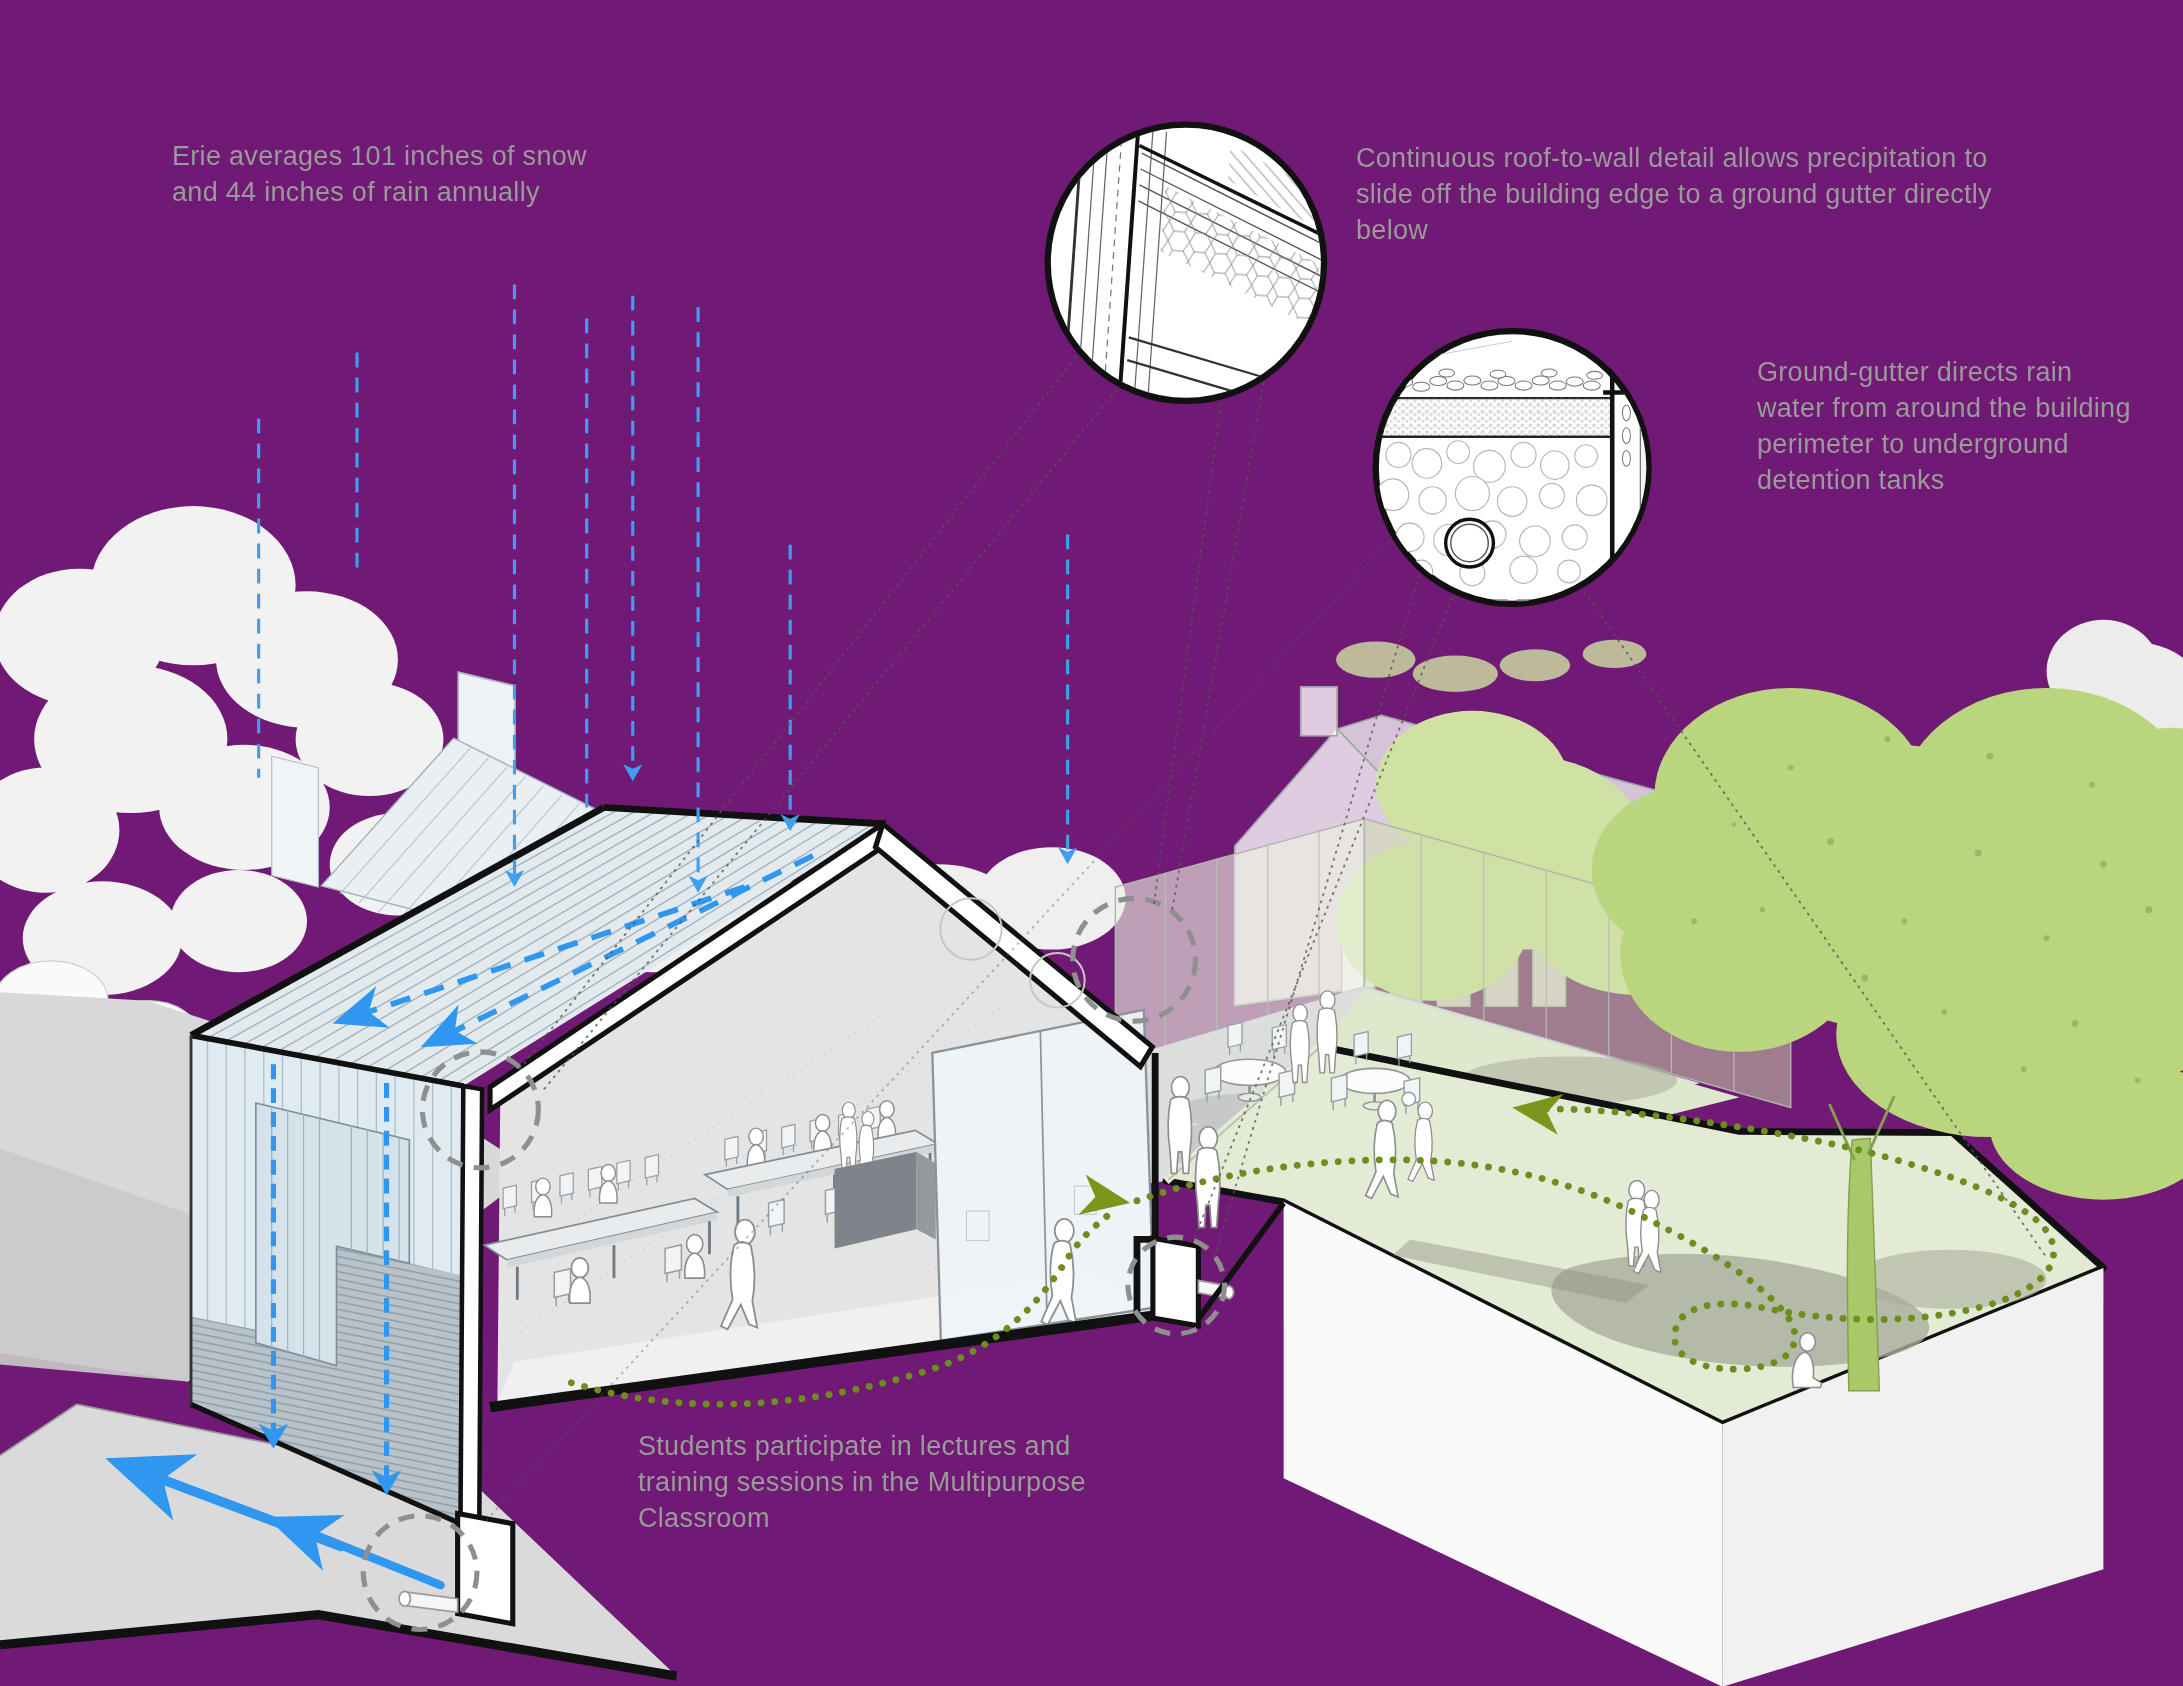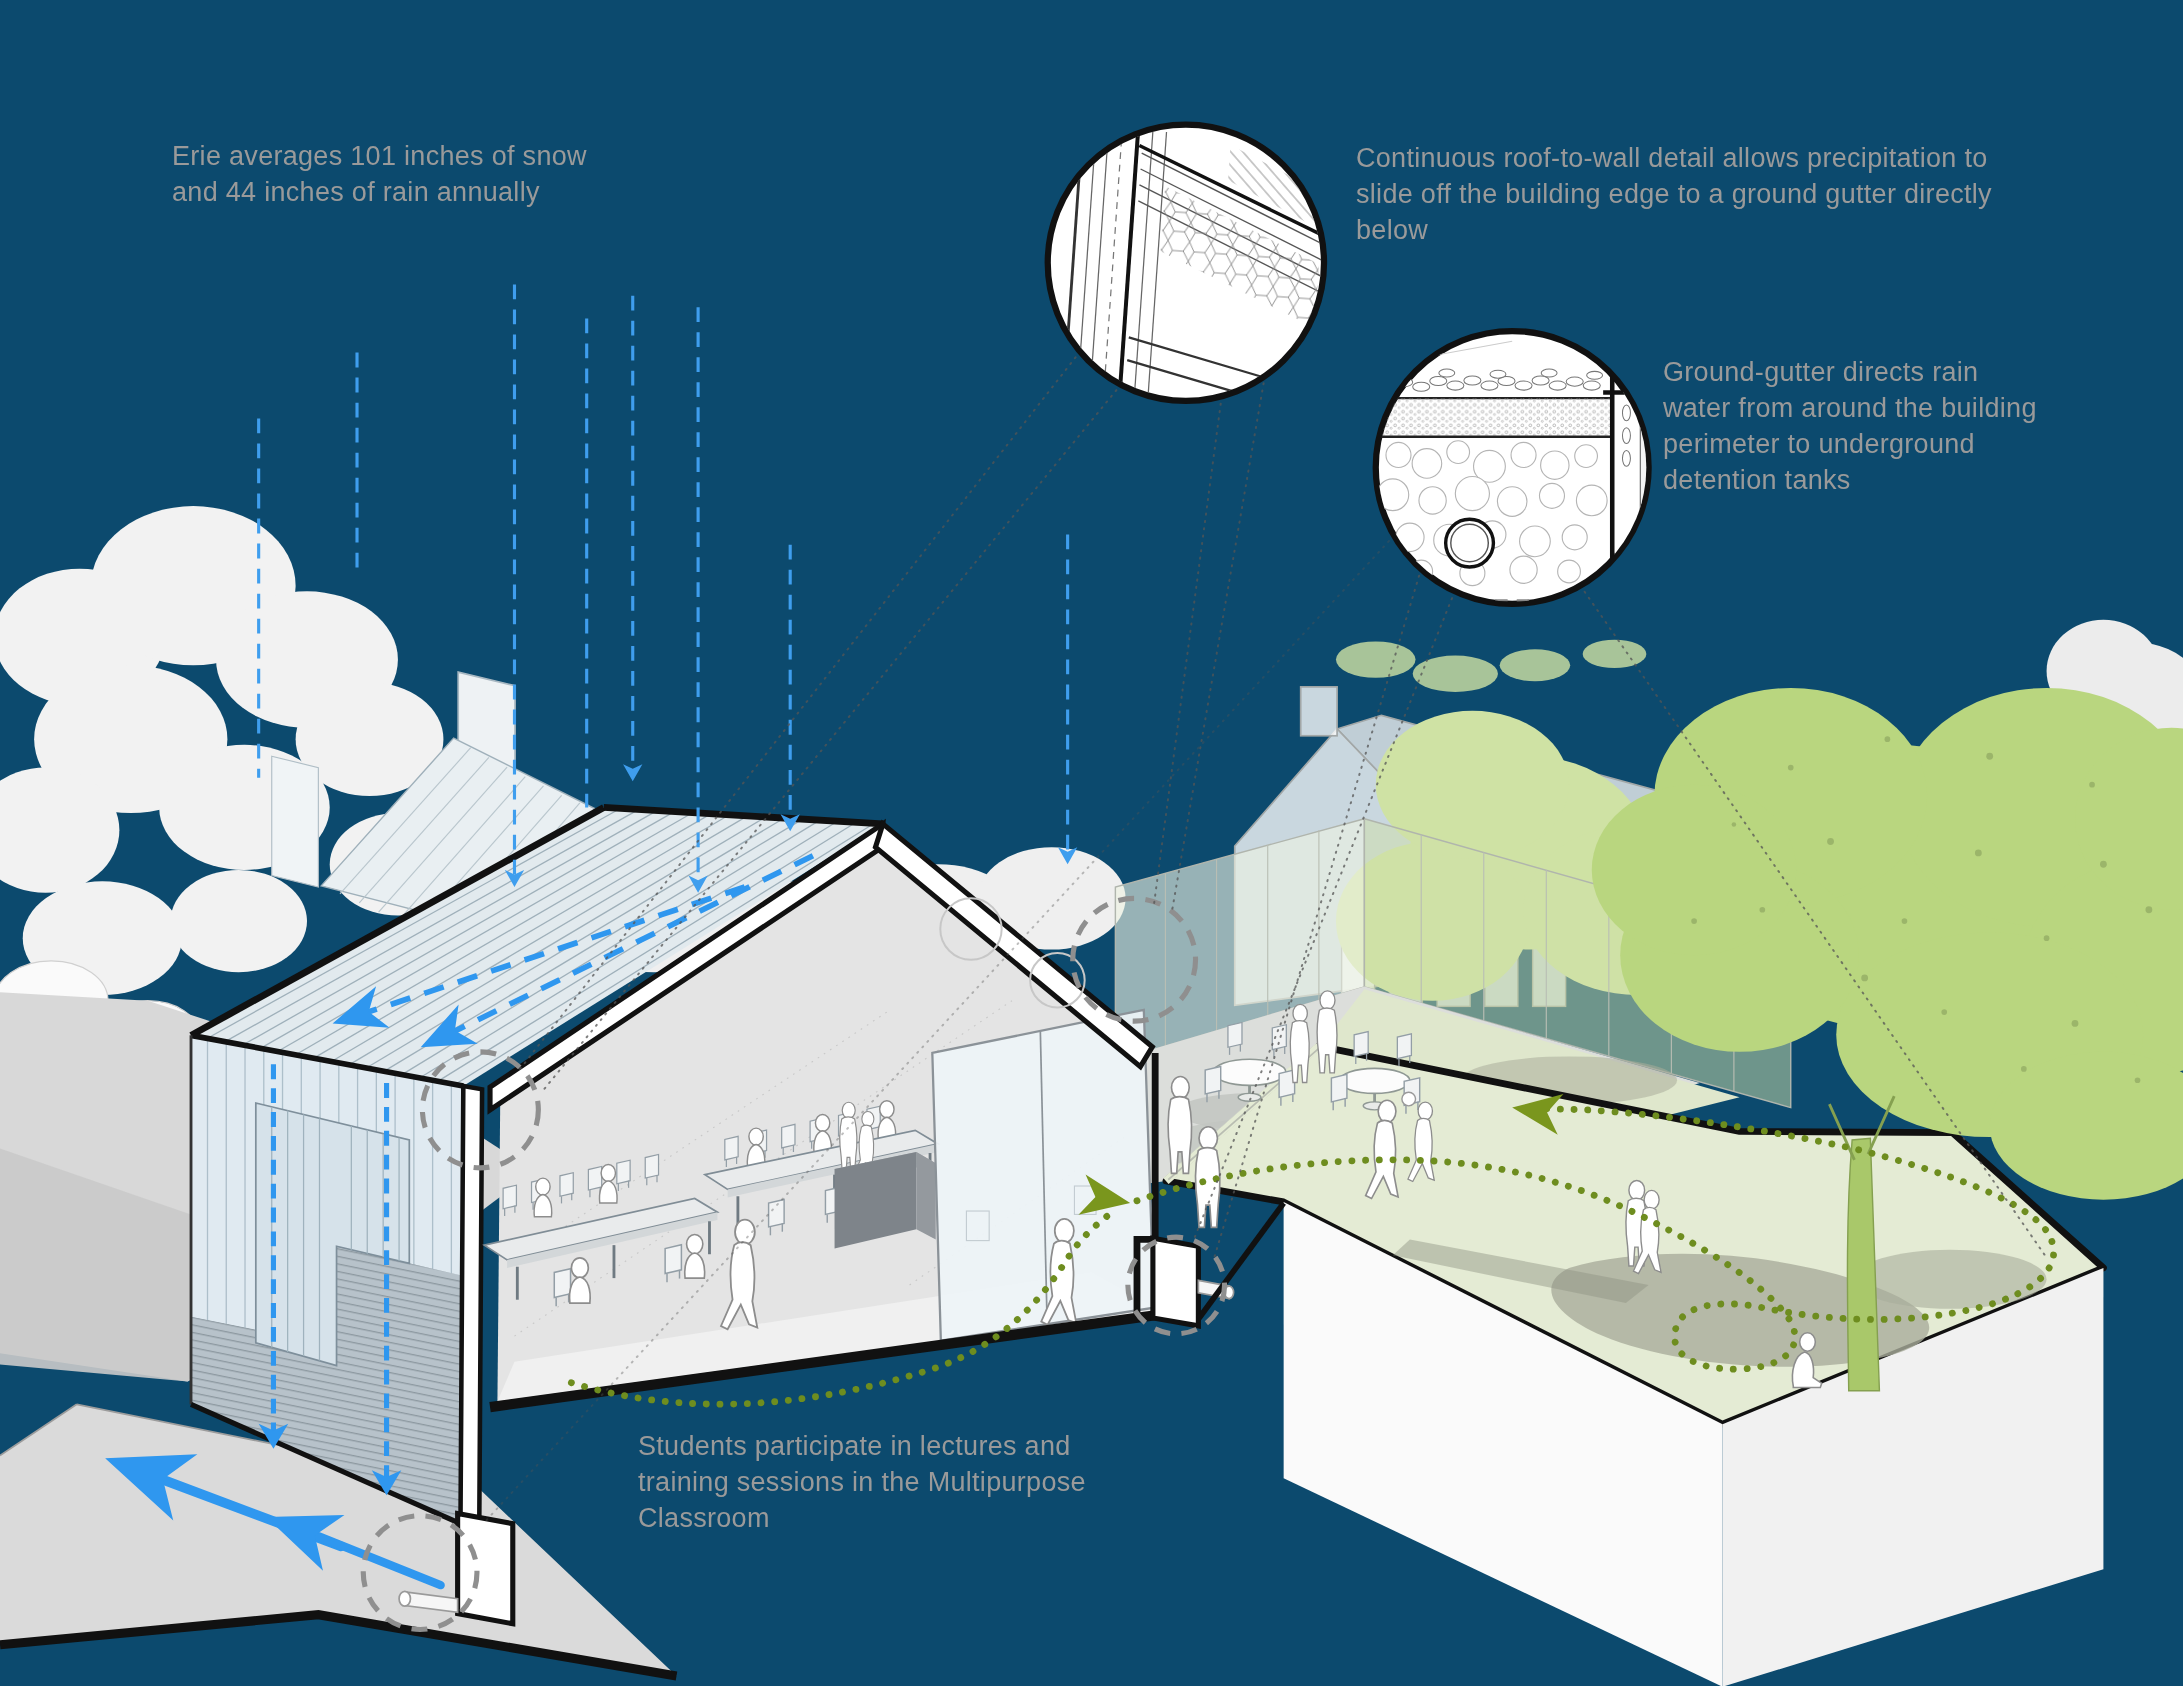--- a/index.html
+++ b/index.html
@@ -1,16 +1,16 @@
 <!DOCTYPE html>
 <html style="font-size:9px"><head>
 <meta charset="utf-8">
 <style>
   html,body{margin:0;padding:0;background:#fff;}
-  #stage{position:relative;width:2183px;height:1687px;background:#0c4a6e;overflow:hidden;
+  #stage{position:relative;width:2183px;height:1687px;background:#701a75;overflow:hidden;
          font-family:"Liberation Sans","DejaVu Sans",sans-serif;}
   #drawing{position:absolute;left:0;top:0;}
   .anno{position:absolute;color:#9a9a9a;font-size:27px;line-height:36px;letter-spacing:0.3px;
         white-space:pre-line;z-index:5;}
 </style>
 </head>
 <body>
 
 <div id="stage">
 
@@ -559,21 +559,21 @@
       <line x1="2440" y1="1056" x2="2880" y2="1056" stroke="#888" stroke-width="4.5" stroke-dasharray="22 16"></line>
     </g>
   </g>
 </svg>
 
   <div class="anno" style="left:172px;top:138px;">Erie averages 101 inches of snow
 and 44 inches of rain annually</div>
   <div class="anno" style="left:1356px;top:140px;">Continuous roof-to-wall detail allows precipitation to
 slide off the building edge to a ground gutter directly
 below</div>
-  <div class="anno" style="left:1663px;top:354px;">Ground-gutter directs rain
+  <div class="anno" style="left:1757px;top:354px;">Ground-gutter directs rain
 water from around the building
 perimeter to underground
 detention tanks</div>
   <div class="anno" style="left:638px;top:1428px;">Students participate in lectures and
 training sessions in the Multipurpose
 Classroom</div>
 </div>
 
 
 </body></html>

